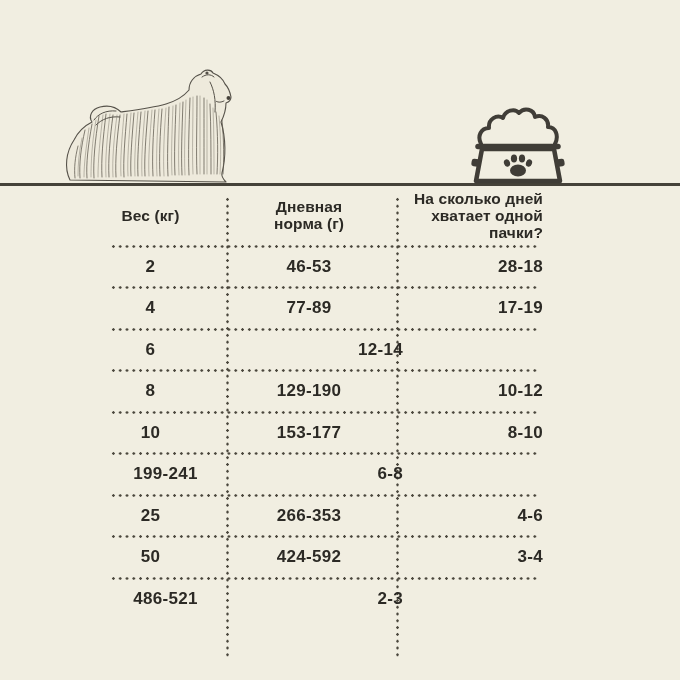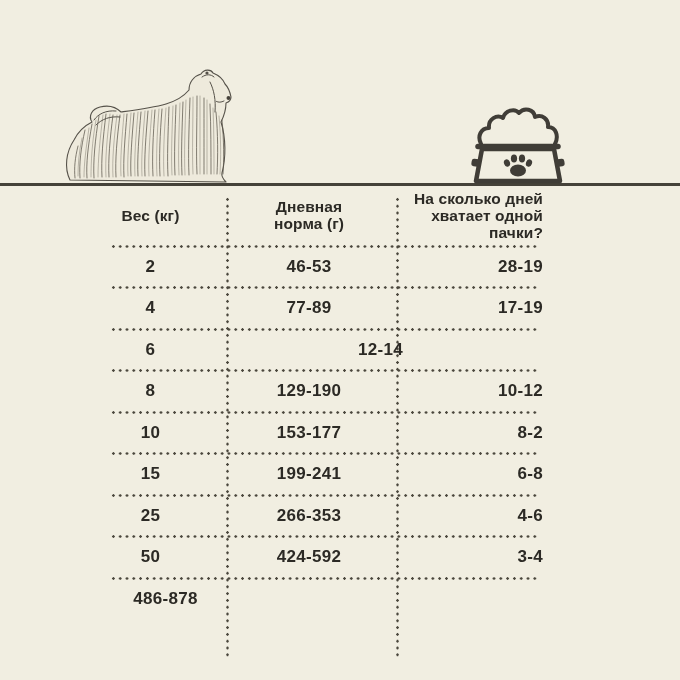--- a/index.html
+++ b/index.html
@@ -86,55 +86,55 @@
       <div class="hcell c3">На сколько дней
 хватает одной
 пачки?</div>
     </div>
     <div class="vsep vsep1"></div>
     <div class="vsep vsep2"></div>
     <div id="rows">
         <div class="trow">
           <div class="cell c1">2</div>
           <div class="cell c2">46-53</div>
-          <div class="cell c3">28-19</div>
+          <div class="cell c3">28-18</div>
         </div>
         <div class="trow">
           <div class="cell c1">4</div>
           <div class="cell c2">77-89</div>
           <div class="cell c3">17-19</div>
         </div>
         <div class="trow">
           <div class="cell c1">6</div>
           <div class="cell c3">12-14</div>
         </div>
         <div class="trow">
           <div class="cell c1">8</div>
           <div class="cell c2">129-190</div>
           <div class="cell c3">10-12</div>
         </div>
         <div class="trow">
           <div class="cell c1">10</div>
           <div class="cell c2">153-177</div>
-          <div class="cell c3">8-2</div>
+          <div class="cell c3">8-10</div>
         </div>
         <div class="trow">
-          <div class="cell c1">15</div>
           <div class="cell c2">199-241</div>
           <div class="cell c3">6-8</div>
         </div>
         <div class="trow">
           <div class="cell c1">25</div>
           <div class="cell c2">266-353</div>
           <div class="cell c3">4-6</div>
         </div>
         <div class="trow">
           <div class="cell c1">50</div>
           <div class="cell c2">424-592</div>
           <div class="cell c3">3-4</div>
         </div>
         <div class="trow">
-          <div class="cell c2">486-878</div>
+          <div class="cell c2">486-521</div>
+          <div class="cell c3">2-3</div>
         </div>
       </div>
   </div>
 
 </div>
 
 </body></html>

